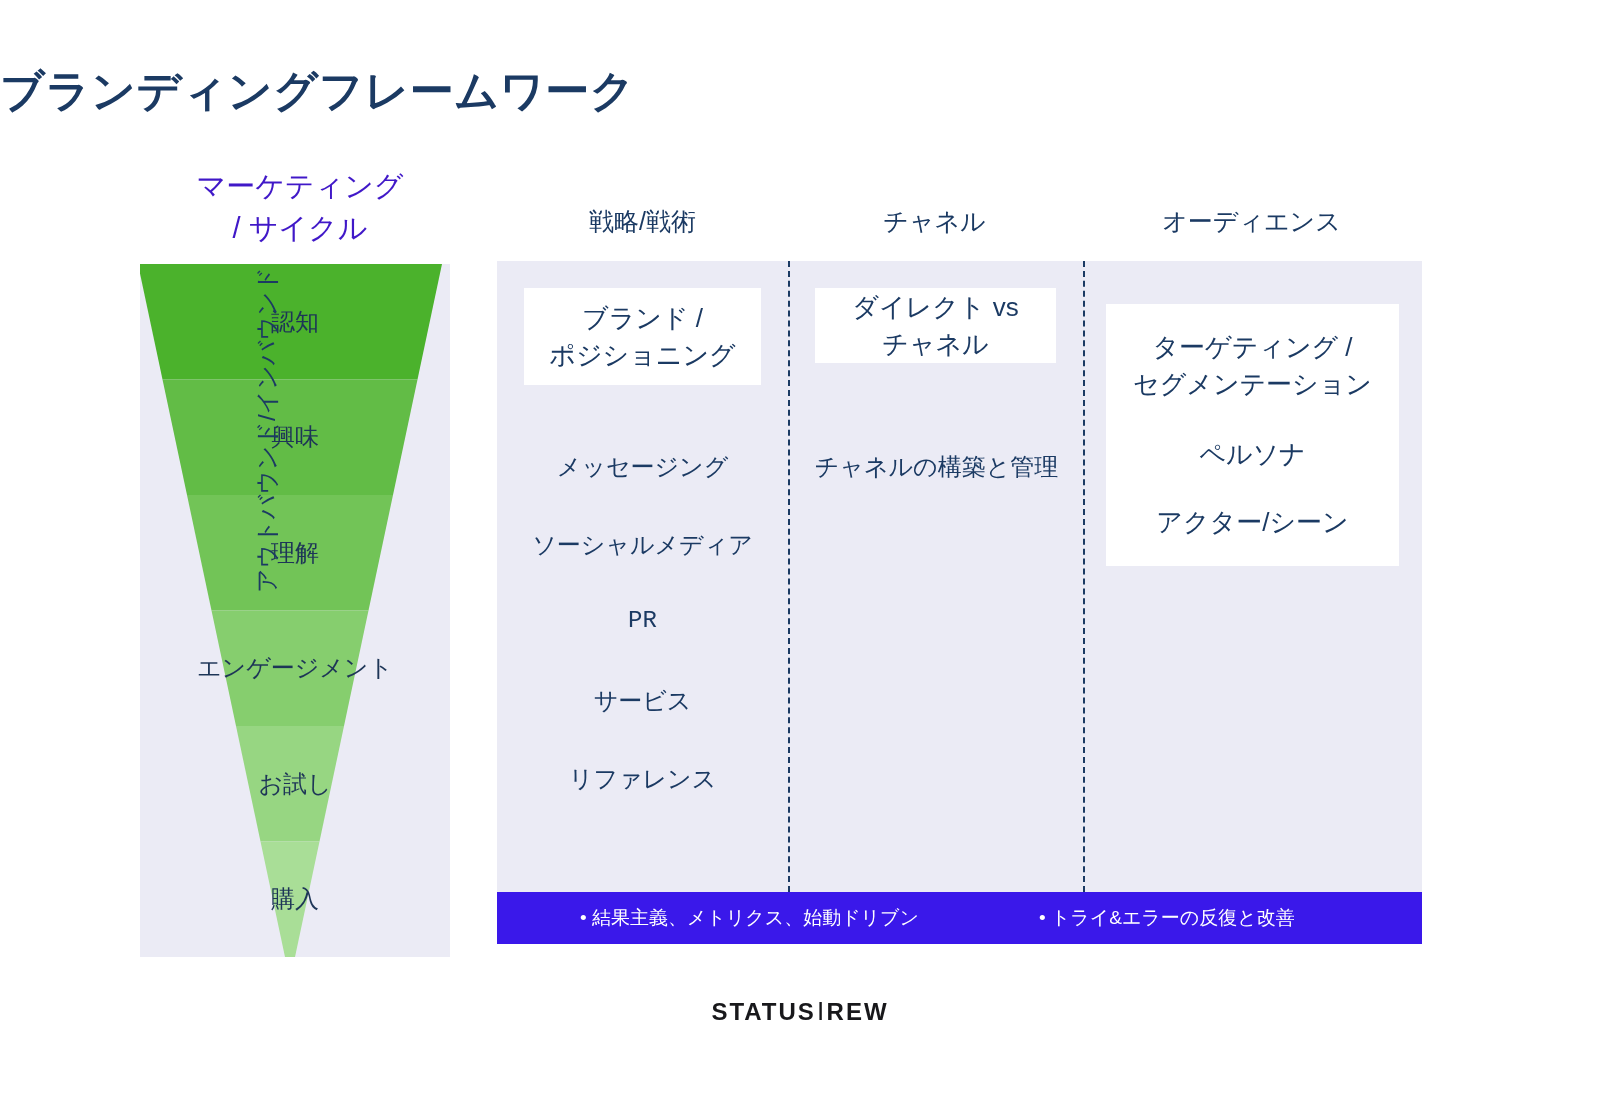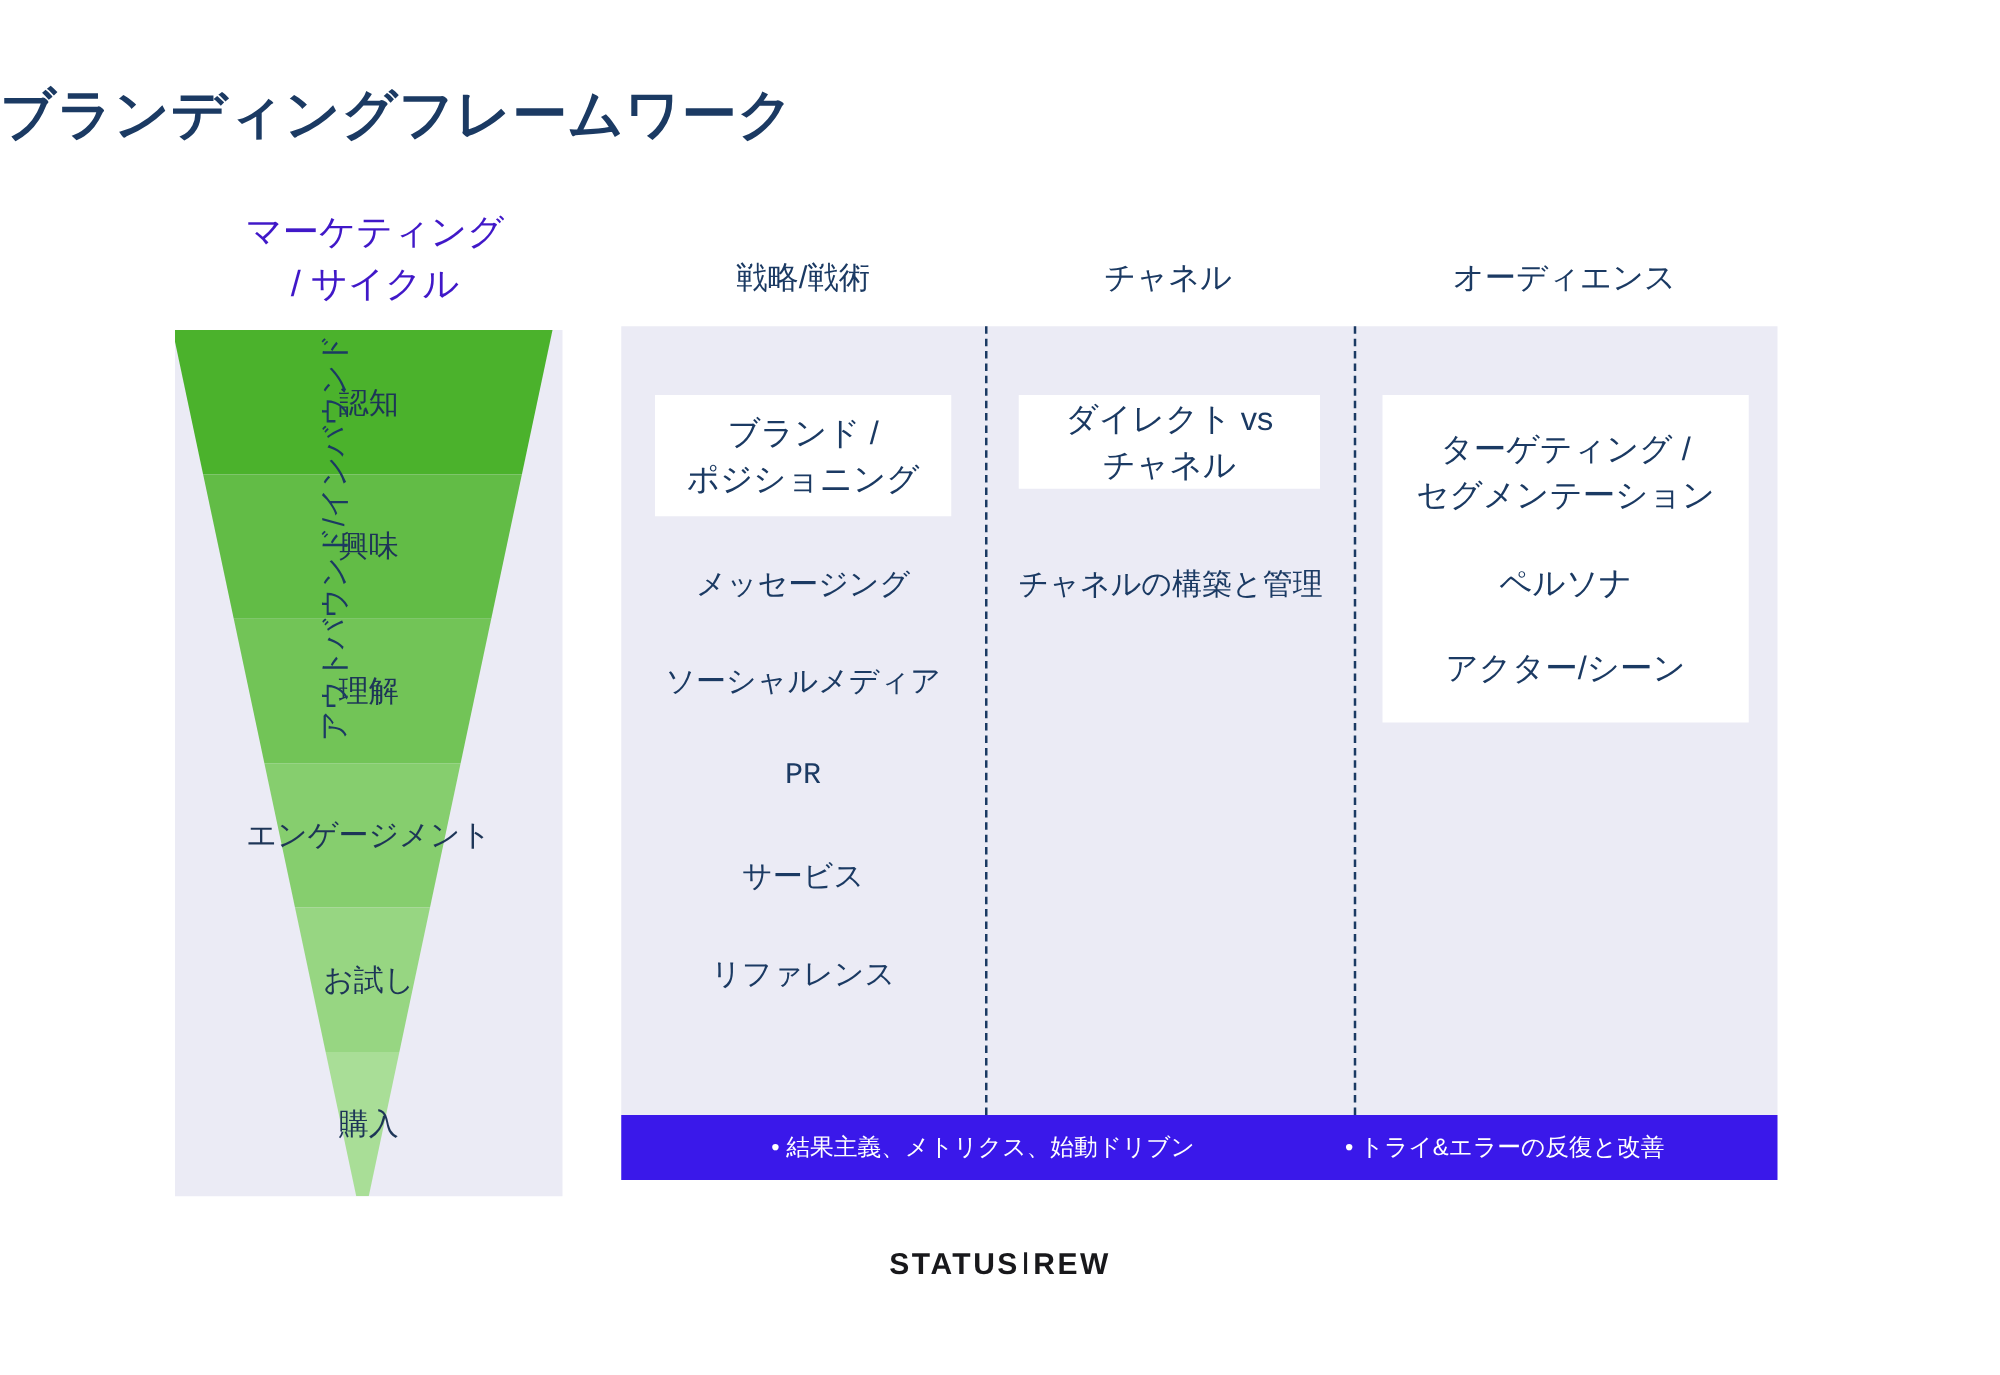--- a/index.html
+++ b/index.html
@@ -140,31 +140,30 @@
 
   .card {
     position: absolute;
     background: #ffffff;
     display: flex;
     flex-direction: column;
     align-items: center;
     justify-content: center;
     text-align: center;
     color: #1b3a63;
-    margin-top: 28px;
   }
   .card-line {
     font-size: 26px;
     line-height: 1.4;
     white-space: nowrap;
   }
 
   .c1-card { left: 27px; top: 27px; width: 237px; height: 97px; }
   .c2-card { left: 25px; top: 27px; width: 241px; height: 75px; }
-  .c3-card { left: 21px; top: 27px; width: 293px; height: 262px; text-align: center; }
+  .c3-card { left: 21px; top: 43px; width: 293px; height: 262px; text-align: center; }
   .c3-card .gap-1 { height: 34px; }
   .c3-card .gap-2 { height: 32px; }
 
   .item {
     position: absolute;
     width: 100%;
     text-align: center;
     font-size: 24px;
     color: #1b3a63;
     white-space: nowrap;
@@ -179,21 +178,21 @@
     height: 52px;
     background: #3a18ea;
     display: flex;
     align-items: center;
   }
   .blue-item {
     color: #ffffff;
     font-size: 19px;
     white-space: nowrap;
   }
-  .blue-item.b1 { margin-left: 120px; }
+  .blue-item.b1 { margin-left: 83px; }
   .blue-item.b2 { margin-left: 120px; }
 
   
   .logo {
     position: absolute;
     left: 0;
     top: 998px;
     width: 1600px;
     text-align: center;
     font-size: 24px;

